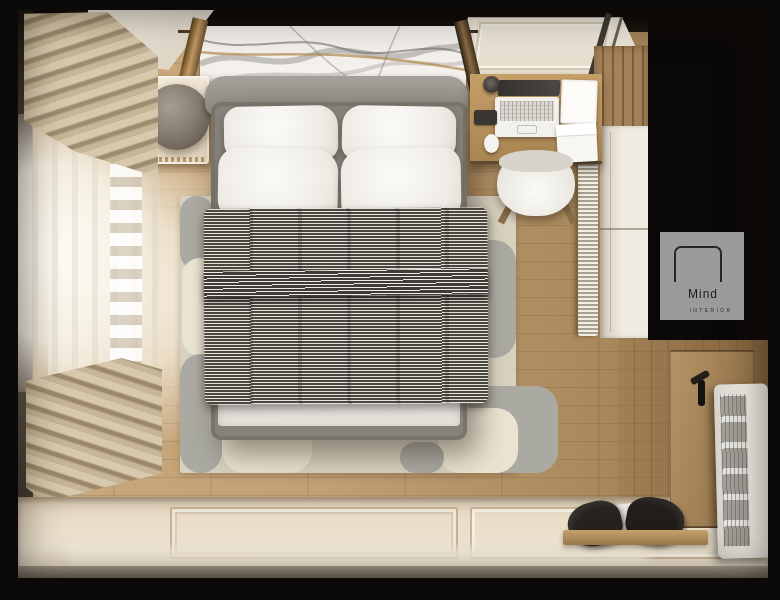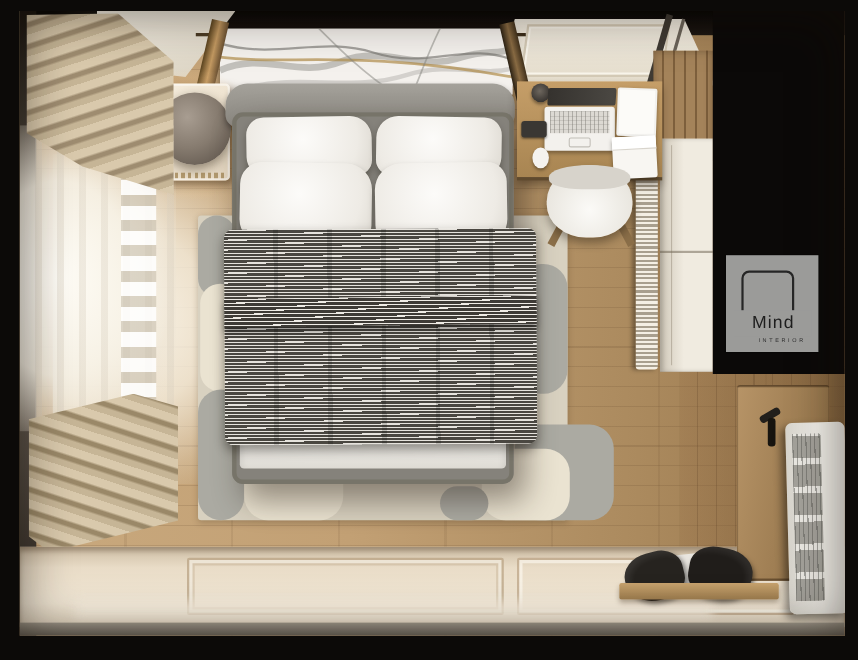--- a/index.html
+++ b/index.html
@@ -170,21 +170,21 @@
     box-shadow:inset 4px 4px 6px rgba(255,255,255,.08), 2px 3px 5px rgba(0,0,0,.5);}
   .bag-lobe-right{left:58px;top:4px;width:58px;height:46px;border-radius:40% 45% 50% 40%;background:#201d1a;transform:rotate(10deg);
     box-shadow:inset -4px 4px 6px rgba(255,255,255,.07), 2px 3px 5px rgba(0,0,0,.5);}
 
   
   .black-patch{left:630px;top:0;width:120px;height:330px;background:#0b0908;}
   .scene-border-top{left:0;top:0;width:780px;height:10px;background:#0c0a08;}
   .logo{left:660px;top:232px;width:84px;height:88px;background:#9b9b99;z-index:50;box-shadow:0 0 0 1px rgba(0,0,0,.2);}
   .logo-frame{left:14px;top:14px;width:48px;height:50px;border:2px solid #262626;border-radius:7px;}
   .logo-title{left:8px;top:50px;width:70px;height:24px;background:#9b9b99;color:#1d1d1d;
-    font-size:16px;line-height:24px;letter-spacing:1px;text-align:center;}
+    font-size:12px;line-height:24px;letter-spacing:1px;text-align:center;}
   .logo-subtitle{left:24px;top:75px;width:54px;color:#2e2e2e;font-size:5px;letter-spacing:2.4px;text-align:center;}
 </style>
 </head>
 <body>
 
 <div class="scene">
   <div class="room">
     <div class="floor"></div>
     <div class="floor-right-planks"></div>
     <div class="window-glow"></div>

